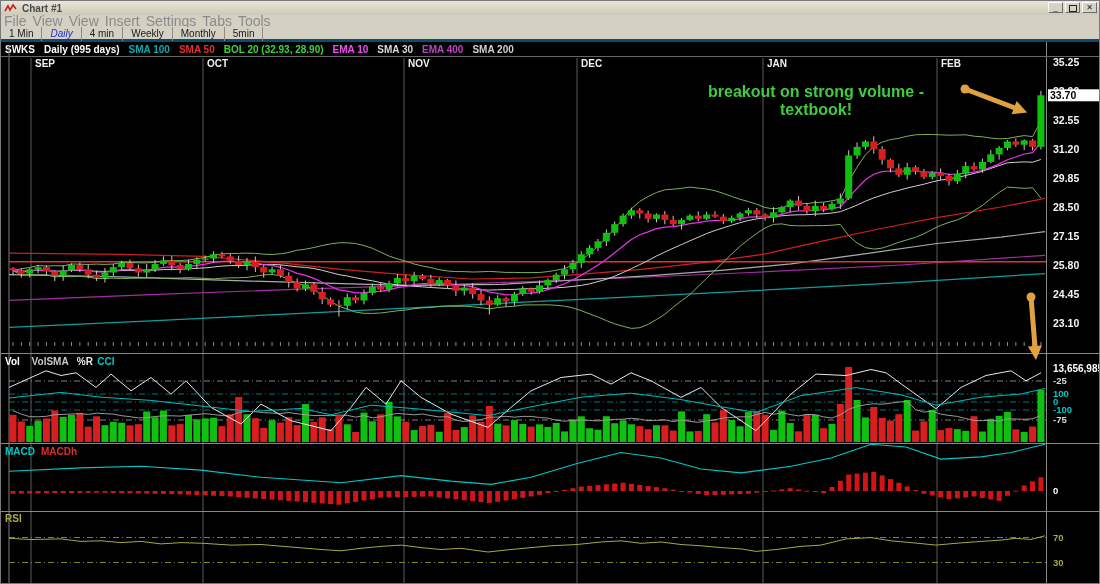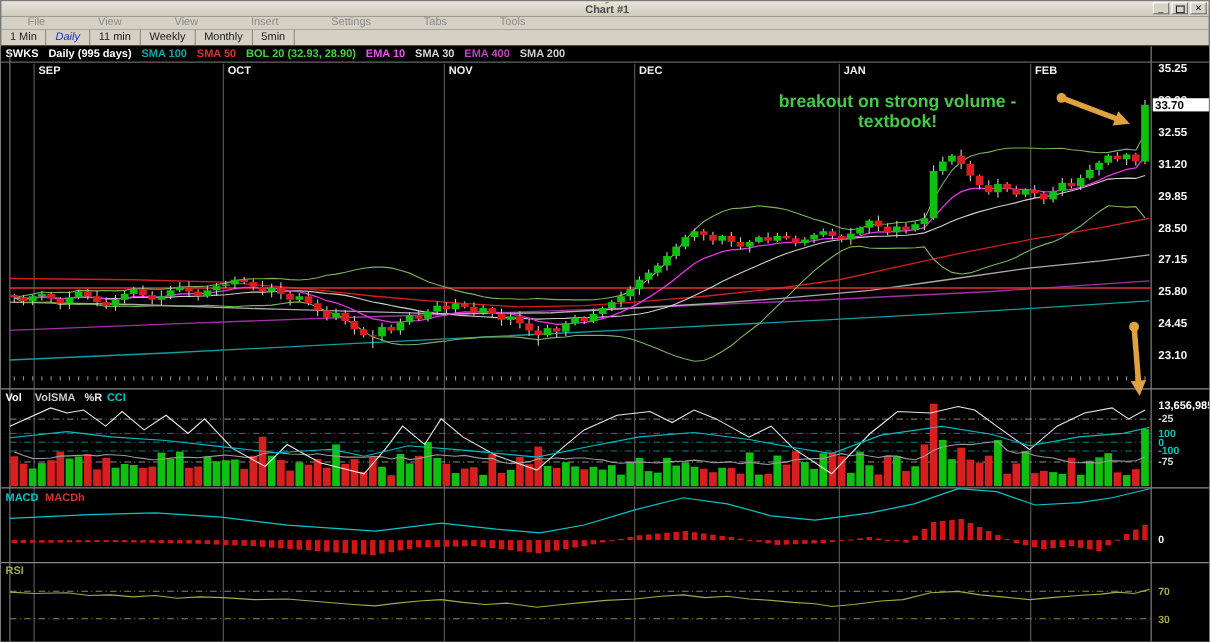--- a/index.html
+++ b/index.html
@@ -1,30 +1,30 @@
 <!DOCTYPE html>
 <html><head>
 <meta charset="utf-8">
 <style>
   html,body{margin:0;padding:0;background:#222;}
   .window{position:relative;width:1100px;height:584px;background:#000;overflow:hidden;
           font-family:"Liberation Sans","DejaVu Sans",sans-serif;border:1px solid #7a7a7a;box-sizing:border-box;}
   .titlebar{position:absolute;top:0;left:0;width:100%;height:14px;
-            background:linear-gradient(#e9e5d8,#cdc9bb);display:flex;align-items:center;flex-direction:column;}
+            background:linear-gradient(#e9e5d8,#cdc9bb);display:flex;align-items:center;}
   .titlebar .title{font-size:10px;font-weight:bold;color:#4a4a4a;margin-left:4px;}
   .appicon{width:14px;height:11px;margin-left:3px;}
   .winbtns{position:absolute;right:2px;top:1px;display:flex;gap:2px;}
   .winbtn{width:15px;height:11px;background:#d6d2c6;border-top:1px solid #fff;border-left:1px solid #fff;
           border-right:1px solid #6e6e6e;border-bottom:1px solid #6e6e6e;font-size:8px;line-height:9px;
           text-align:center;color:#222;box-sizing:border-box;cursor:default;}
   .restore-glyph{display:block;width:6px;height:5px;border:1px solid #222;margin:2px auto 0 auto;}
   .menubar{position:absolute;top:14px;left:0;width:100%;height:12px;background:#d4d0c4;display:flex;align-items:center;}
-  .menu-item{font-size:10px;color:#8b8b8b;padding:0 24px;line-height:12px;}
+  .menu-item{font-size:14px;color:#8b8b8b;padding:0 3px;line-height:12px;}
   .tabbar{position:absolute;top:26px;left:0;width:100%;height:15px;background:#d4d0c4;display:flex;align-items:flex-start;
-          border-bottom:1px solid #0c4a6e;box-sizing:border-box;}
+          border-bottom:3px solid #0c4a6e;box-sizing:border-box;}
   .tab{font-size:10px;color:#1a1a1a;padding:0 8px;line-height:14px;border-right:1px solid #8f8b80;}
   .tab.active{color:#2230c0;font-weight:normal;font-style:italic;}
   .chart-area{position:absolute;top:41px;left:0;width:1100px;height:543px;background:#000;}
   #legend{position:absolute;top:2px;left:4px;display:flex;align-items:flex-start;font-size:10px;font-weight:bold;white-space:nowrap;}
   #legend span{margin-right:9px;}
   #chart-svg{position:absolute;top:0;left:0;}
   text{font-family:"Liberation Sans","DejaVu Sans",sans-serif;}
 </style>
 </head>
 <body>
@@ -48,21 +48,21 @@
       <span class="menu-item">View</span>
       <span class="menu-item">View</span>
       <span class="menu-item">Insert</span>
       <span class="menu-item">Settings</span>
       <span class="menu-item">Tabs</span>
       <span class="menu-item">Tools</span>
     </div>
   <div class="tabbar" id="tabbar">
       <span class="tab">1 Min</span>
       <span class="tab active">Daily</span>
-      <span class="tab">11 min</span>
+      <span class="tab">4 min</span>
       <span class="tab">Weekly</span>
       <span class="tab">Monthly</span>
       <span class="tab">5min</span>
     </div>
   <div class="chart-area">
     <div id="legend">
         <span style="color: rgb(255, 255, 255);">SWKS</span>
         <span style="color: rgb(255, 255, 255); ">Daily (995 days)</span>
         <span style="color: rgb(15, 168, 168);">SMA 100</span>
         <span style="color: rgb(224, 48, 48);">SMA 50</span>

